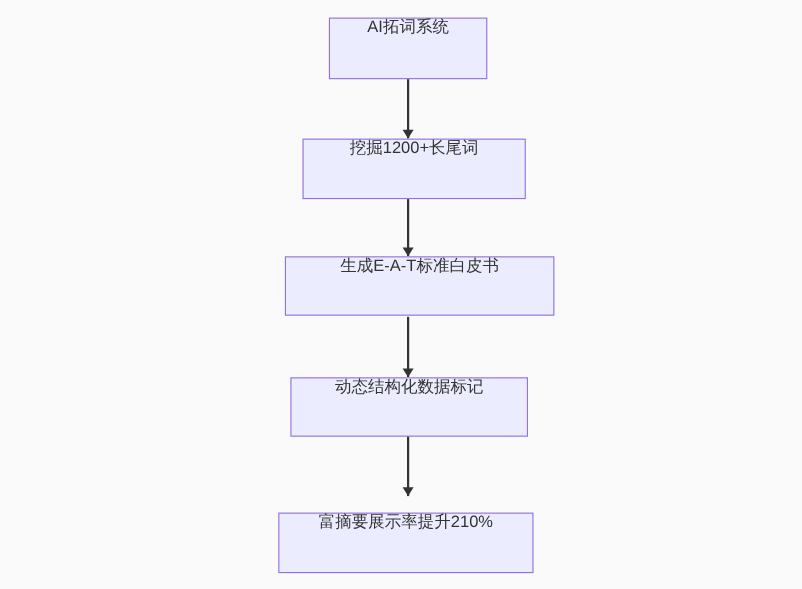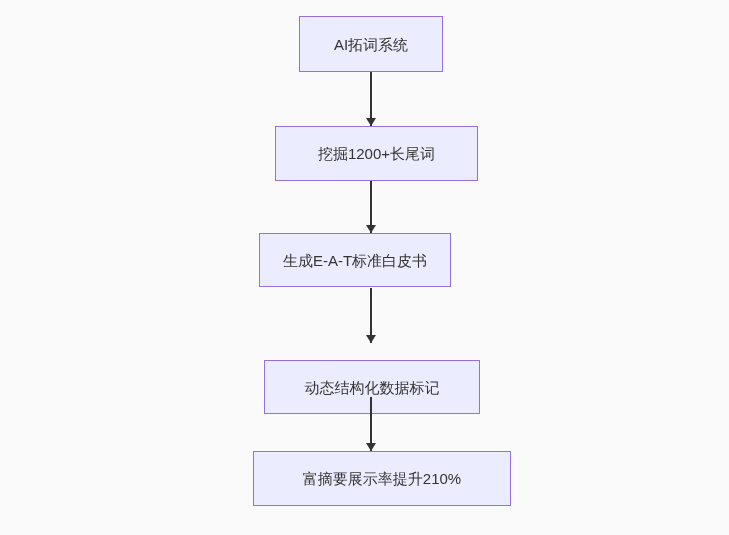--- a/index.html
+++ b/index.html
@@ -17,32 +17,32 @@
   }
   .canvas{
     position:relative;
     width:729px;height:535px;
   }
   .node{
     position:absolute;
     background:var(--node-fill);
     border:1px solid var(--node-border);
     display:flex;
-    align-items:center;
+    align-items:flex-start;
     justify-content:center;
     color:var(--text);
     font-size:15px;
     line-height:1;
     white-space:nowrap;
   }
   .n1{left:299px;top:16px;width:144px;height:56px;}
   .n2{left:275px;top:126px;width:203px;height:55px;}
-  .n3{left:259px;top:233px;width:192px;height:54px;}
-  .n4{left:264px;top:360px;width:216px;height:54px;}
-  .n5{left:253px;top:451px;width:258px;height:55px;}
+  .n3{left:259px;top:233px;width:245px;height:54px;}
+  .n4{left:264px;top:343px;width:216px;height:54px;}
+  .n5{left:253px;top:466px;width:232px;height:55px;}
   .arrow{
     position:absolute;
     width:2px;
     background:var(--arrow);
   }
   .arrow::after{
     content:"";
     position:absolute;
     bottom:0;
     left:50%;

